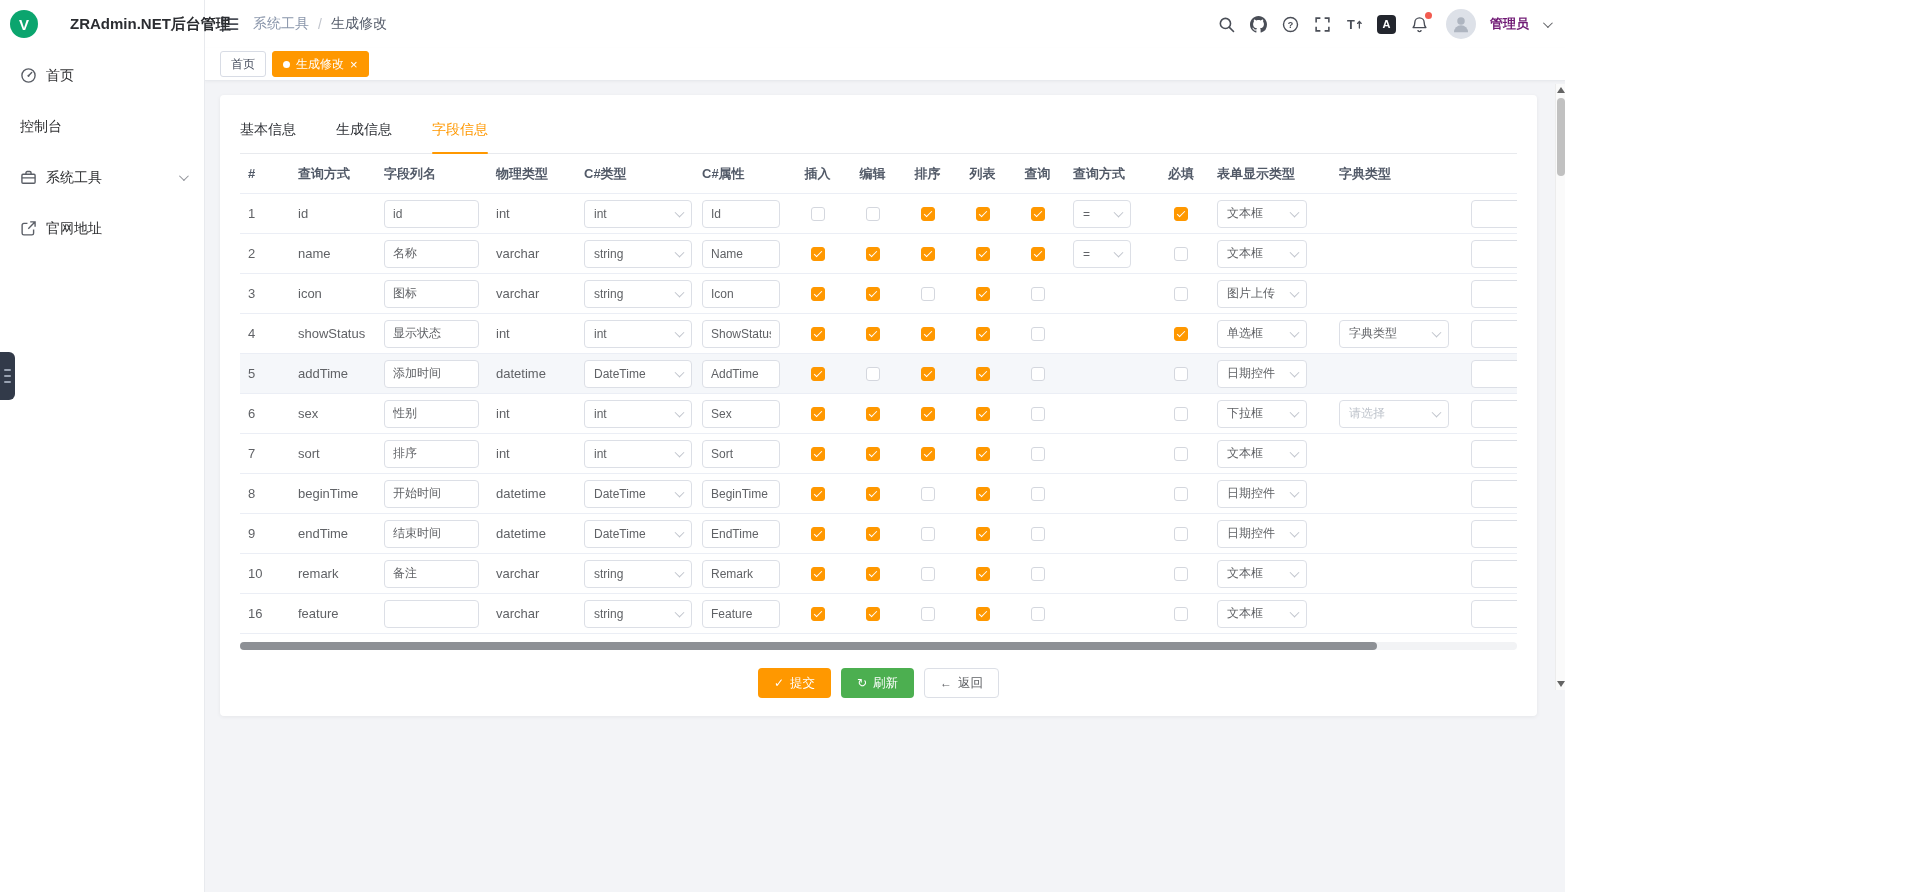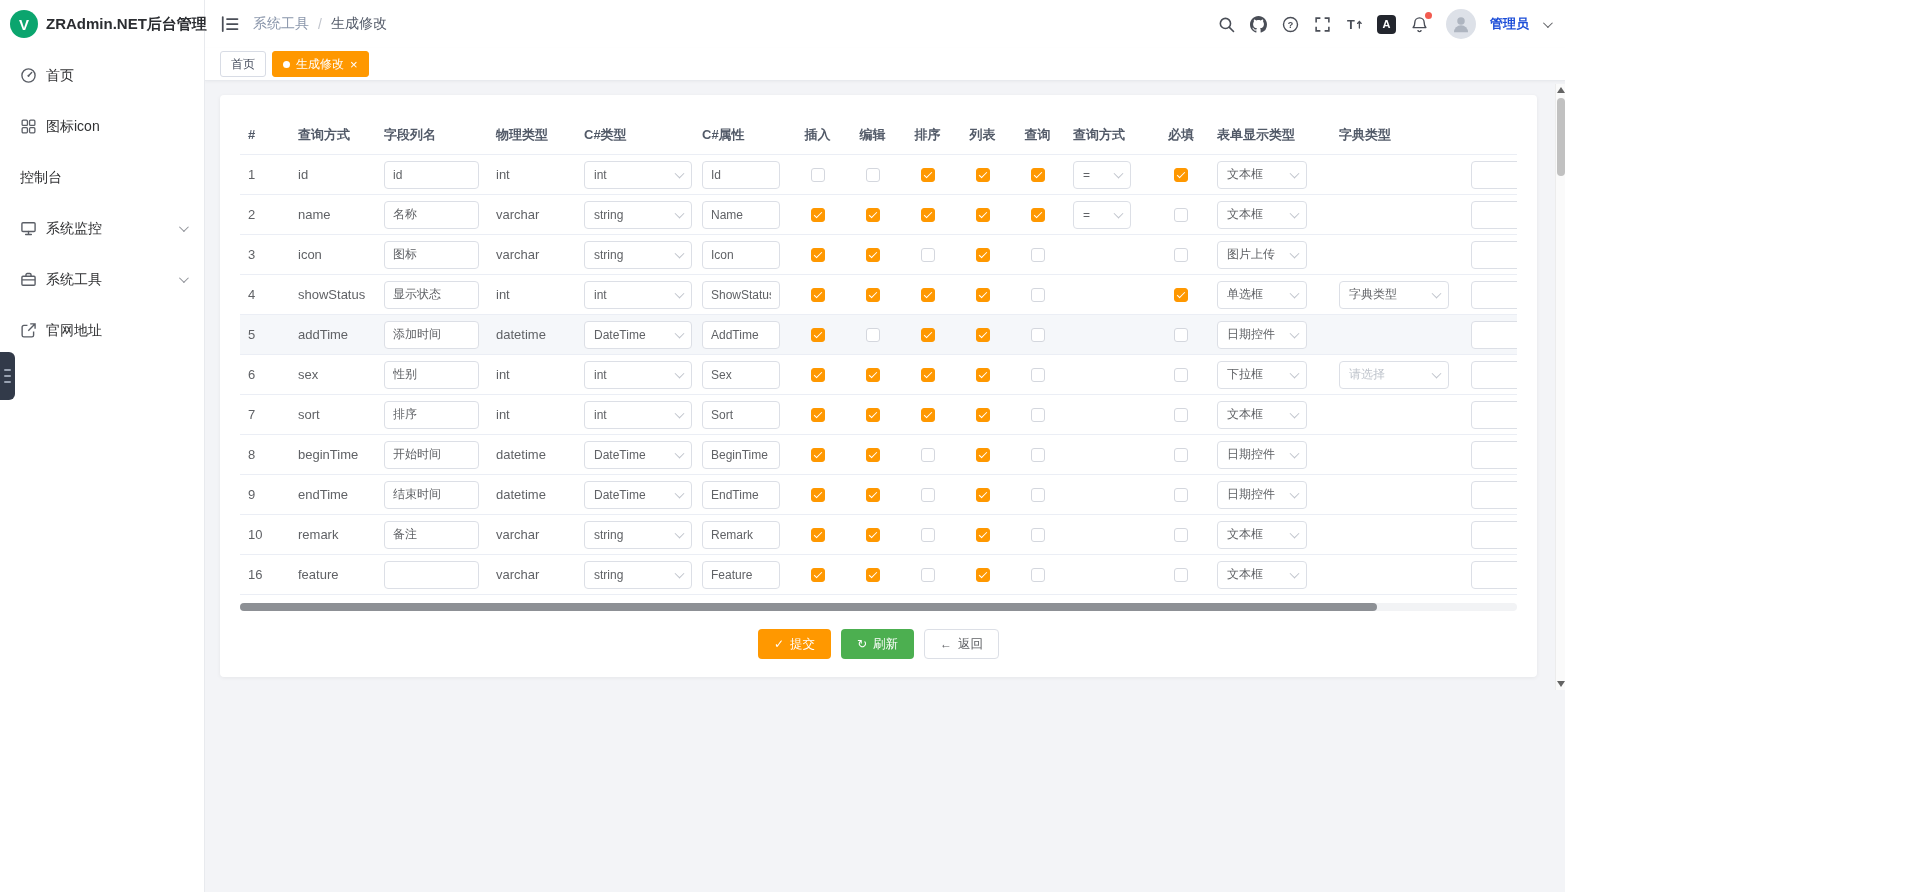--- a/index.html
+++ b/index.html
@@ -8,21 +8,21 @@
     width:1917px; height:892px; background:#ffffff; overflow:hidden;
     font-family:"Liberation Sans","DejaVu Sans",sans-serif;
     -webkit-font-smoothing:antialiased;
   }
   .app { position:relative; width:1565px; height:892px; background:#f3f4f7; overflow:hidden; }
 
   
   .sidebar { position:absolute; left:0; top:0; bottom:0; width:205px; background:#fff; border-right:1px solid #e8eaee; z-index:5; }
   .logo { height:48px; display:flex; align-items:center; gap:8px; padding-left:10px; }
   .logo-circle { width:28px; height:28px; border-radius:50%; background:#0ba56e; color:#fff; display:flex; align-items:center; justify-content:center; font-weight:bold; font-size:15px; flex:none; }
-  .logo-text { font-size:15px; font-weight:bold; color:#2b2d31; white-space:nowrap; }
+  .logo-text { font-size:15px; font-weight:bold; color:#2b2d31; white-space:nowrap;margin-left:24px; }
   .menu { padding-top:2px; }
   .menu-item { height:51px; display:flex; align-items:center; gap:9px; padding:0 18px 0 20px; font-size:14px; color:#303133; cursor:pointer; }
   .micon { width:17px; height:17px; color:#5a5e66; flex:none; }
   .micon svg { width:100%; height:100%; display:block; }
   .m-arrow { margin-left:auto; width:7px; height:7px; border-right:1.4px solid #909399; border-bottom:1.4px solid #909399; transform:rotate(45deg) translateY(-2px); }
 
   
   .drawer-handle { position:absolute; left:0; top:352px; width:15px; height:48px; background:#323a49; border-radius:0 6px 6px 0; z-index:9; display:flex; flex-direction:column; align-items:center; justify-content:center; gap:4px; cursor:pointer; }
   .drawer-handle i { display:block; width:7px; height:2px; background:#9aa3b2; border-radius:1px; }
 
@@ -37,21 +37,21 @@
   .bc-sep { color:#c0c4cc; }
   .bc-current { color:#545b69; }
 
   .nav-right { margin-left:auto; display:flex; align-items:center; gap:14px; }
   .nav-icon { position:relative; width:18px; height:18px; color:#4a4e57; cursor:pointer; display:inline-flex; align-items:center; justify-content:center; }
   .nav-icon svg { width:17px; height:17px; display:block; }
   .lang-box { width:19px; height:19px; background:#23262e; color:#fff; border-radius:4px; font-size:11px; font-weight:bold; display:inline-flex; align-items:center; justify-content:center; cursor:pointer; }
   .red-dot { position:absolute; top:-3px; right:-4px; width:7px; height:7px; border-radius:50%; background:#f25b50; }
   .avatar { width:30px; height:30px; border-radius:50%; background:#dde1e8; display:inline-flex; align-items:center; justify-content:center; margin-left:4px; cursor:pointer; overflow:hidden; }
   .avatar svg { width:20px; height:20px; color:#aeb5c0; }
-  .user-name { font-size:13px; font-weight:bold; color:#1d4ed8; cursor:pointer; }
+  .user-name { font-size:13px; font-weight:bold; color:#701a75; cursor:pointer; }
   .caret { width:7px; height:7px; border-right:1.4px solid #606266; border-bottom:1.4px solid #606266; transform:rotate(45deg) translateY(-2px); cursor:pointer; }
 
   .tags-bar { height:33px; background:#fff; border-bottom:1px solid #e8eaee; box-shadow:0 1px 3px rgba(0,0,0,.04); display:flex; align-items:center; gap:6px; padding:0 15px; flex:none; }
   .tag { height:26px; display:inline-flex; align-items:center; gap:6px; padding:0 10px; background:#fff; border:1px solid #d8dce5; border-radius:3px; font-size:12px; color:#495060; cursor:pointer; }
   .tag.active { background:#ff9800; border-color:#ff9800; color:#fff; }
   .tag-dot { width:7px; height:7px; border-radius:50%; background:#fff; }
   .tag-close { font-size:13px; line-height:1; color:#fff; cursor:pointer; }
 
   
   .content { flex:1; padding:14px 28px 0 15px; overflow:hidden; }
@@ -124,42 +124,21 @@
         <span class="micon">
           <svg viewBox="0 0 16 16">
               <circle cx="8" cy="8" r="6.2" fill="none" stroke="currentColor" stroke-width="1.3"></circle>
               <path d="M8 8.3l3-3.1" fill="none" stroke="currentColor" stroke-width="1.3" stroke-linecap="round"></path>
               <circle cx="8" cy="8.3" r="1" fill="currentColor"></circle>
             </svg>
         </span>
         <span>首页</span>
       </div>
       <div class="menu-item">
-        <span class="micon">
-          <svg viewBox="0 0 16 16">
-              <rect x="2" y="2" width="5" height="5" rx="1" fill="none" stroke="currentColor" stroke-width="1.2"></rect>
-              <rect x="9" y="2" width="5" height="5" rx="1" fill="none" stroke="currentColor" stroke-width="1.2"></rect>
-              <rect x="2" y="9" width="5" height="5" rx="1" fill="none" stroke="currentColor" stroke-width="1.2"></rect>
-              <rect x="9" y="9" width="5" height="5" rx="1" fill="none" stroke="currentColor" stroke-width="1.2"></rect>
-            </svg>
-        </span>
-        <span>图标icon</span>
-      </div>
-      <div class="menu-item">
         <span>控制台</span>
-      </div>
-      <div class="menu-item">
-        <span class="micon">
-          <svg viewBox="0 0 16 16">
-              <rect x="1.8" y="2.6" width="12.4" height="8.2" rx="1" fill="none" stroke="currentColor" stroke-width="1.3"></rect>
-              <path d="M8 10.8v2.6M5.3 13.6h5.4" fill="none" stroke="currentColor" stroke-width="1.3" stroke-linecap="round"></path>
-            </svg>
-        </span>
-        <span>系统监控</span>
-        <span class="m-arrow"></span>
       </div>
       <div class="menu-item">
         <span class="micon">
           <svg viewBox="0 0 16 16">
               <rect x="1.8" y="5" width="12.4" height="8.4" rx="1" fill="none" stroke="currentColor" stroke-width="1.3"></rect>
               <path d="M5.6 5V3.6c0-.7.5-1.2 1.2-1.2h2.4c.7 0 1.2.5 1.2 1.2V5M1.8 8.4h12.4" fill="none" stroke="currentColor" stroke-width="1.3"></path>
             </svg>
         </span>
         <span>系统工具</span>
         <span class="m-arrow"></span>
@@ -252,20 +231,25 @@
       <span class="tag active">
         <span class="tag-dot"></span>
         <span>生成修改</span>
         <span class="tag-close">×</span>
       </span>
     </div>
 
     <div class="content">
       <div class="card">
 
+        <div class="card-tabs">
+          <div class="ctab">基本信息</div>
+          <div class="ctab">生成信息</div>
+          <div class="ctab active">字段信息</div>
+        </div>
 
         <div class="table-wrap">
           <div class="grid t-head">
 
               <div class="hc">#</div>
 
               <div class="hc">查询方式</div>
 
               <div class="hc">字段列名</div>
 

